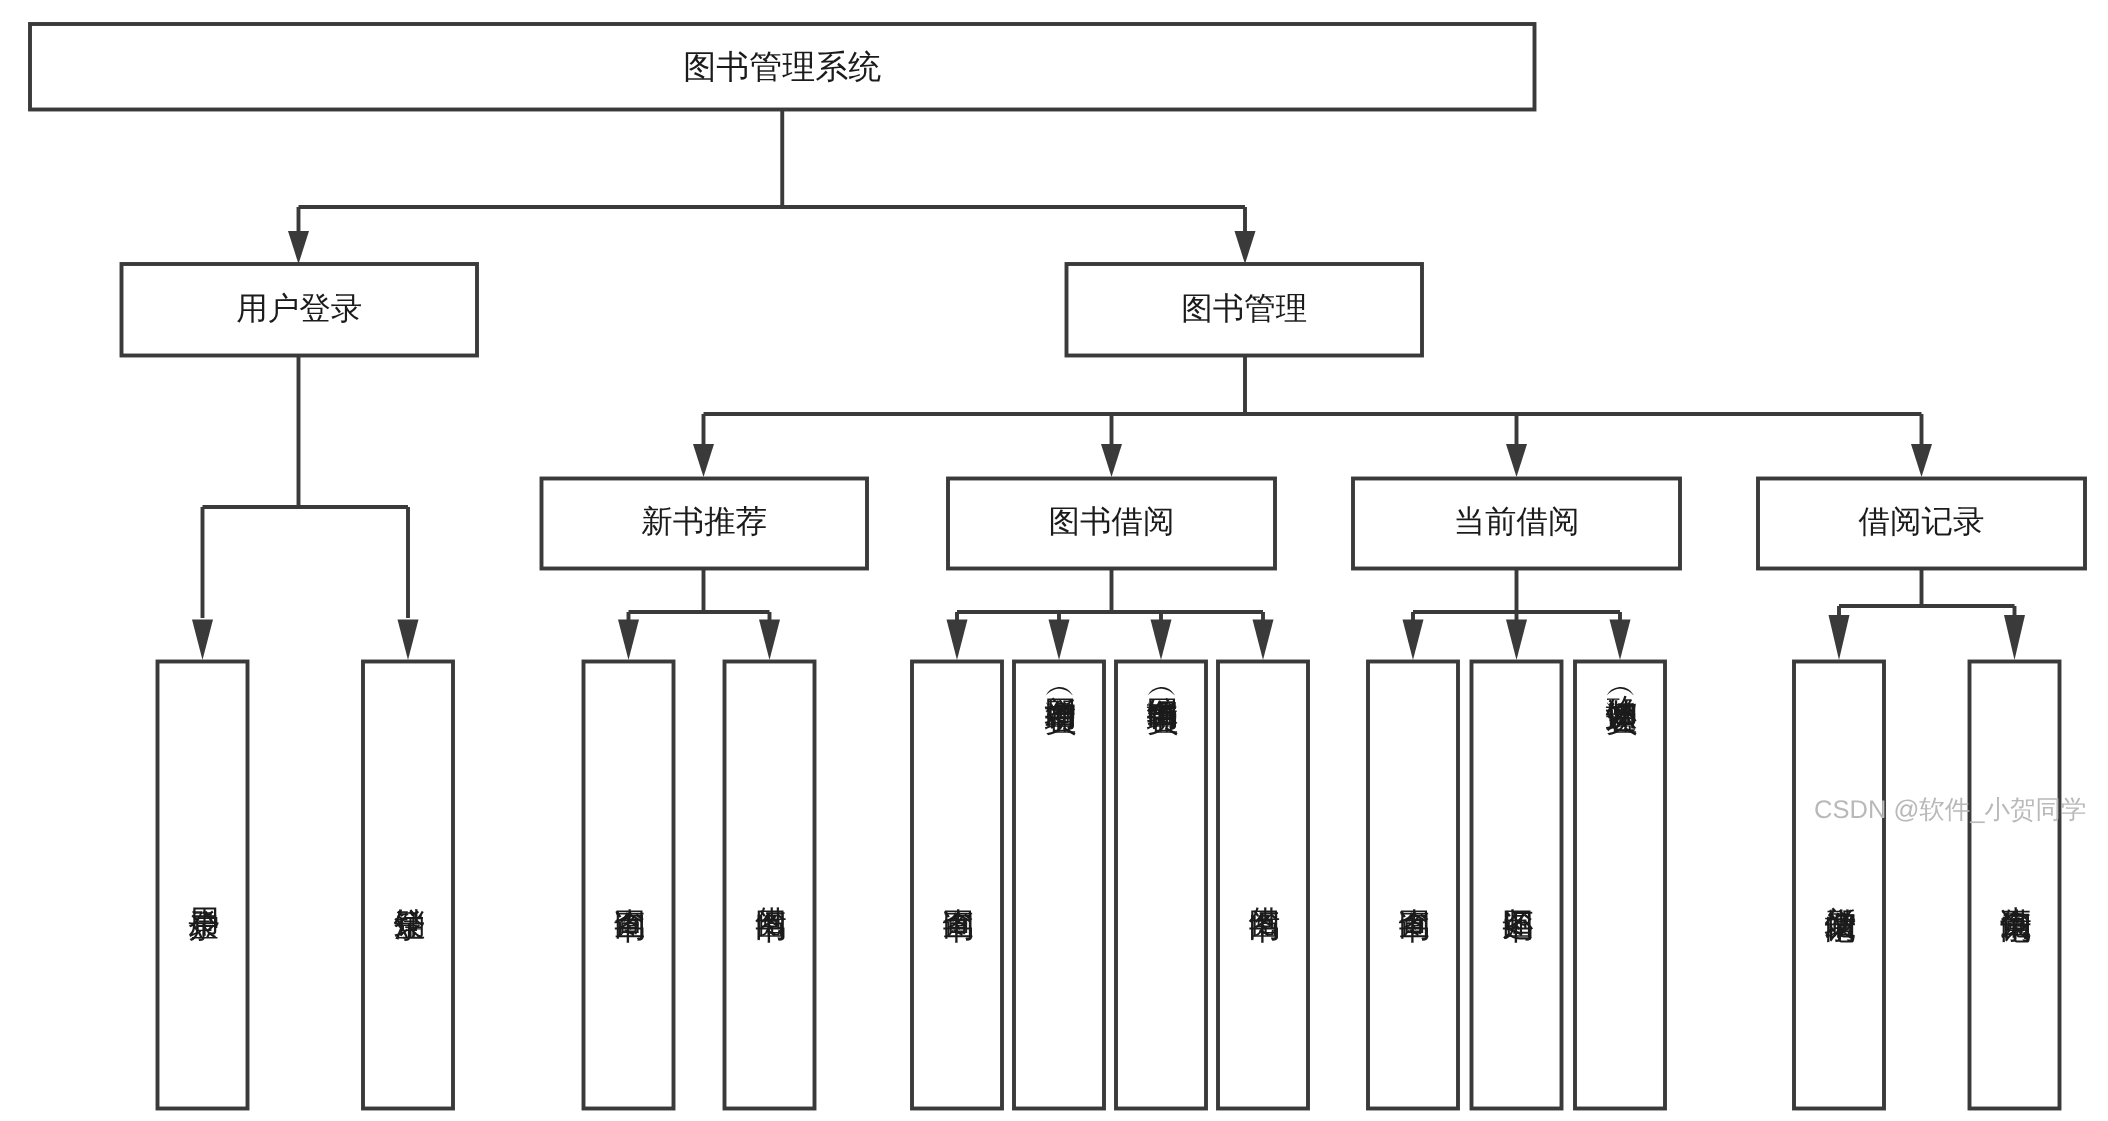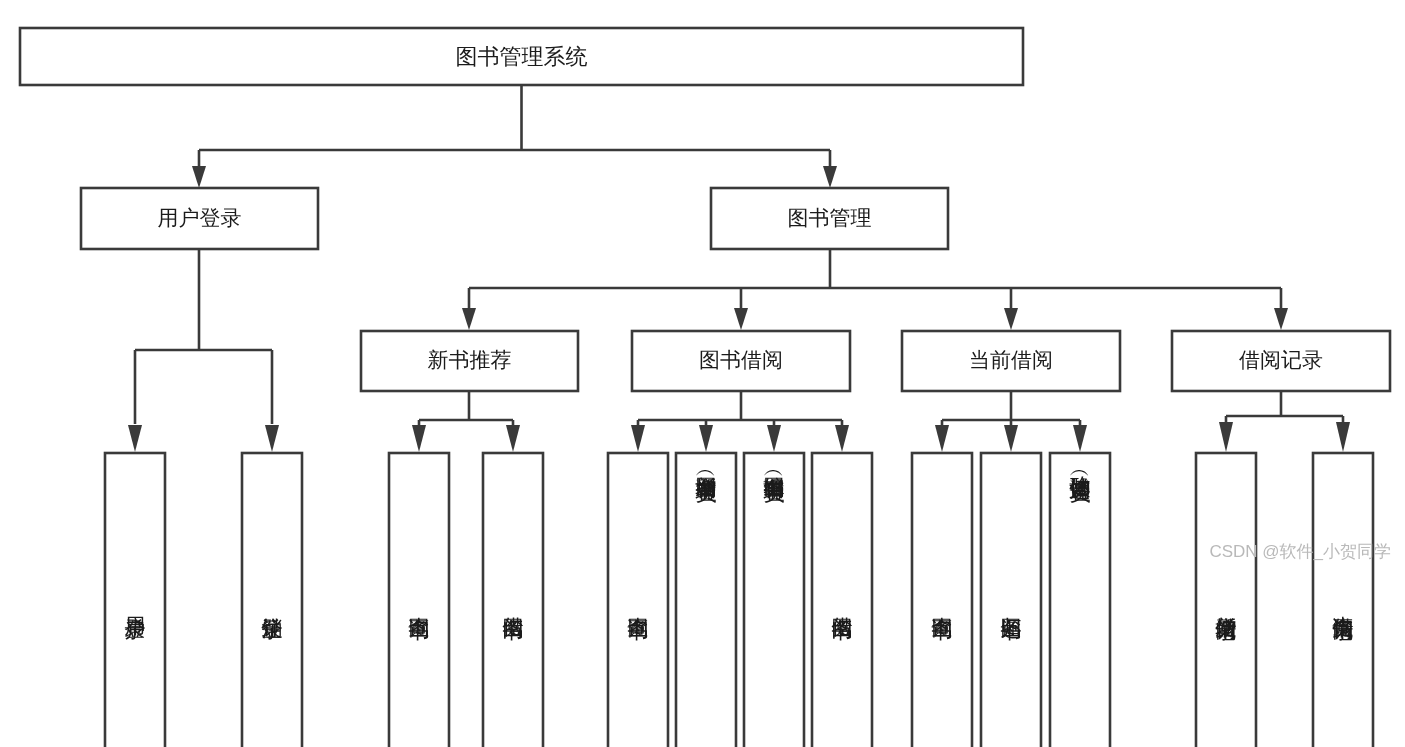--- a/index.html
+++ b/index.html
@@ -10,21 +10,21 @@
   body {
     width: 1405px;
     height: 747px;
     font-family: "Liberation Sans", "DejaVu Sans", sans-serif;
     overflow: hidden;
     position: relative;
   }
   #diagram-root {
     position: absolute;
     left: 0;
-    top: 16px;
+    top: 4px;
     width: 1405px;
     height: 553px;
   }
   svg { display: block; }
   .node-box {
     fill: #ffffff;
     stroke: #3a3a3a;
     stroke-width: 2.6;
   }
   .connector {

